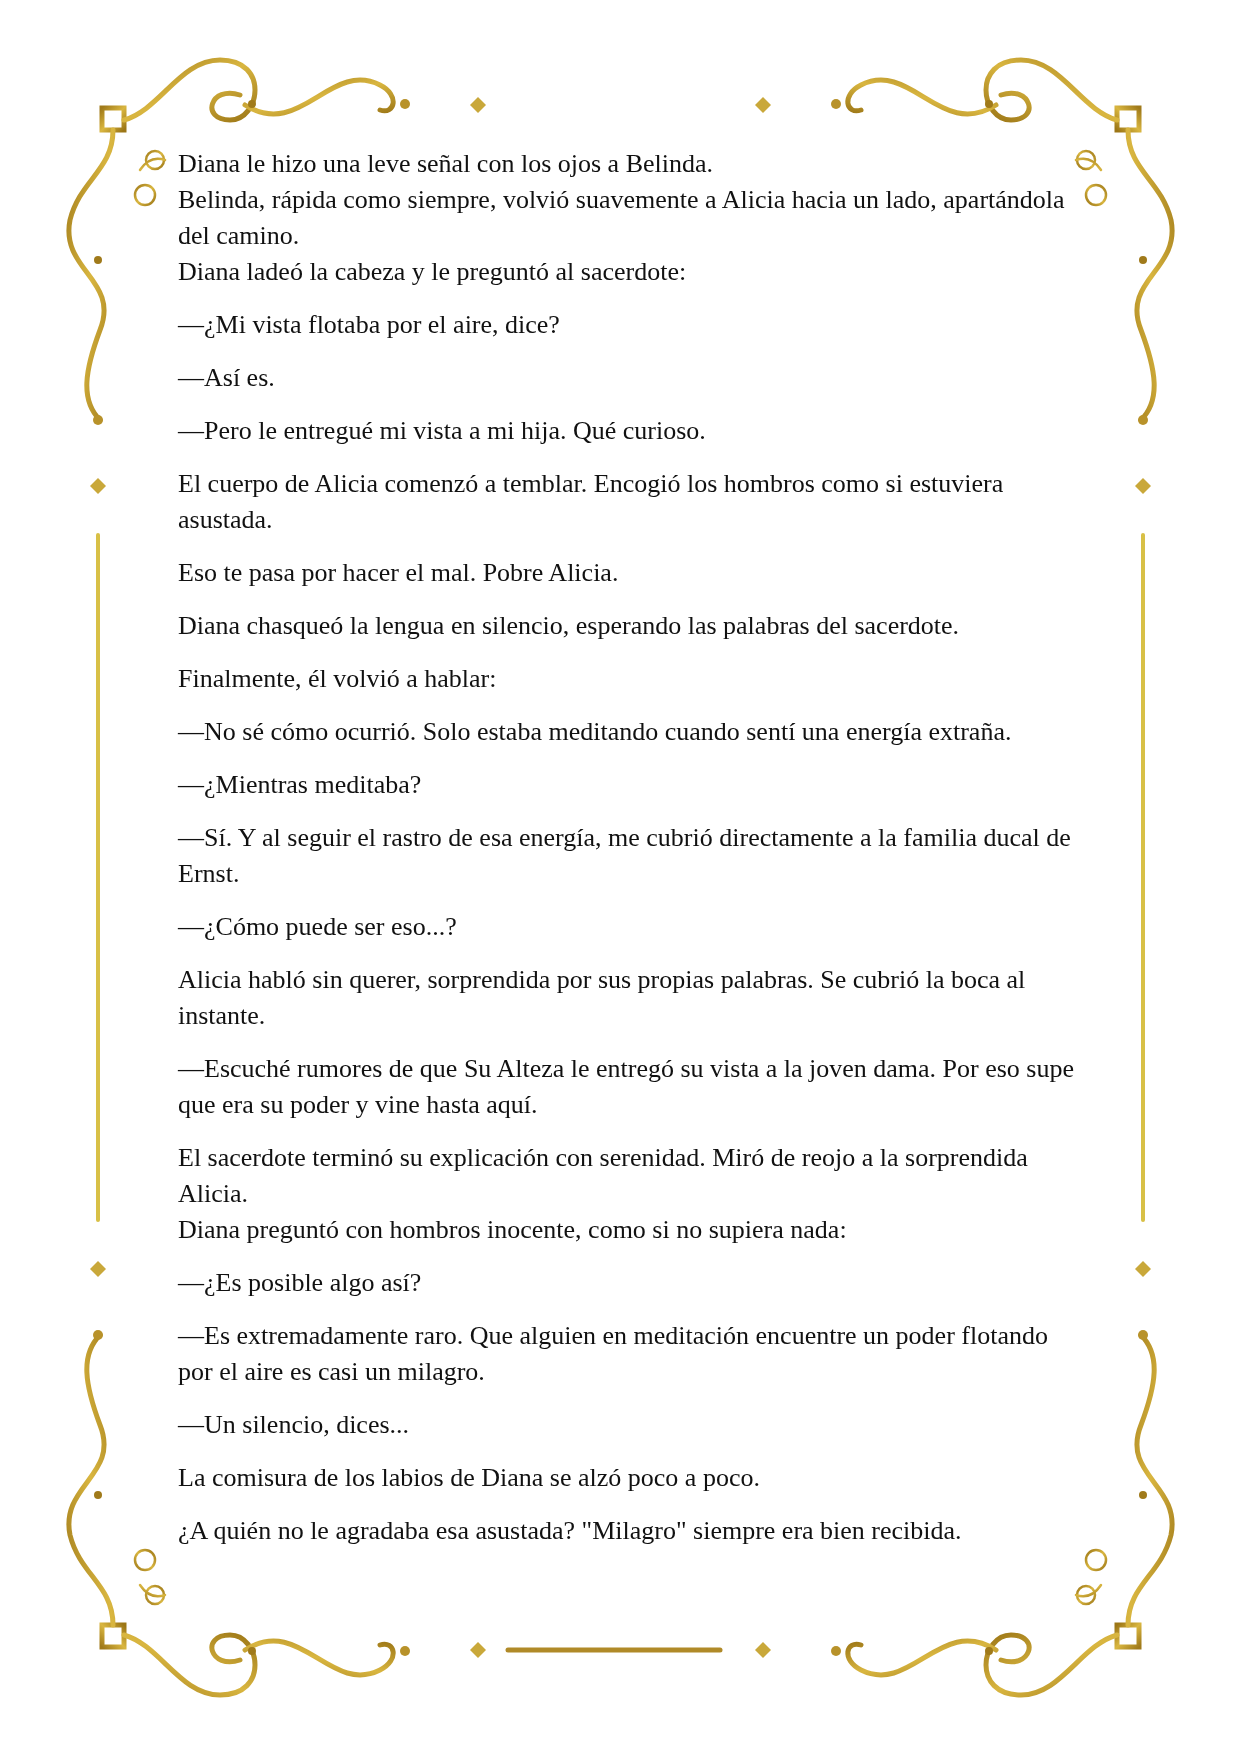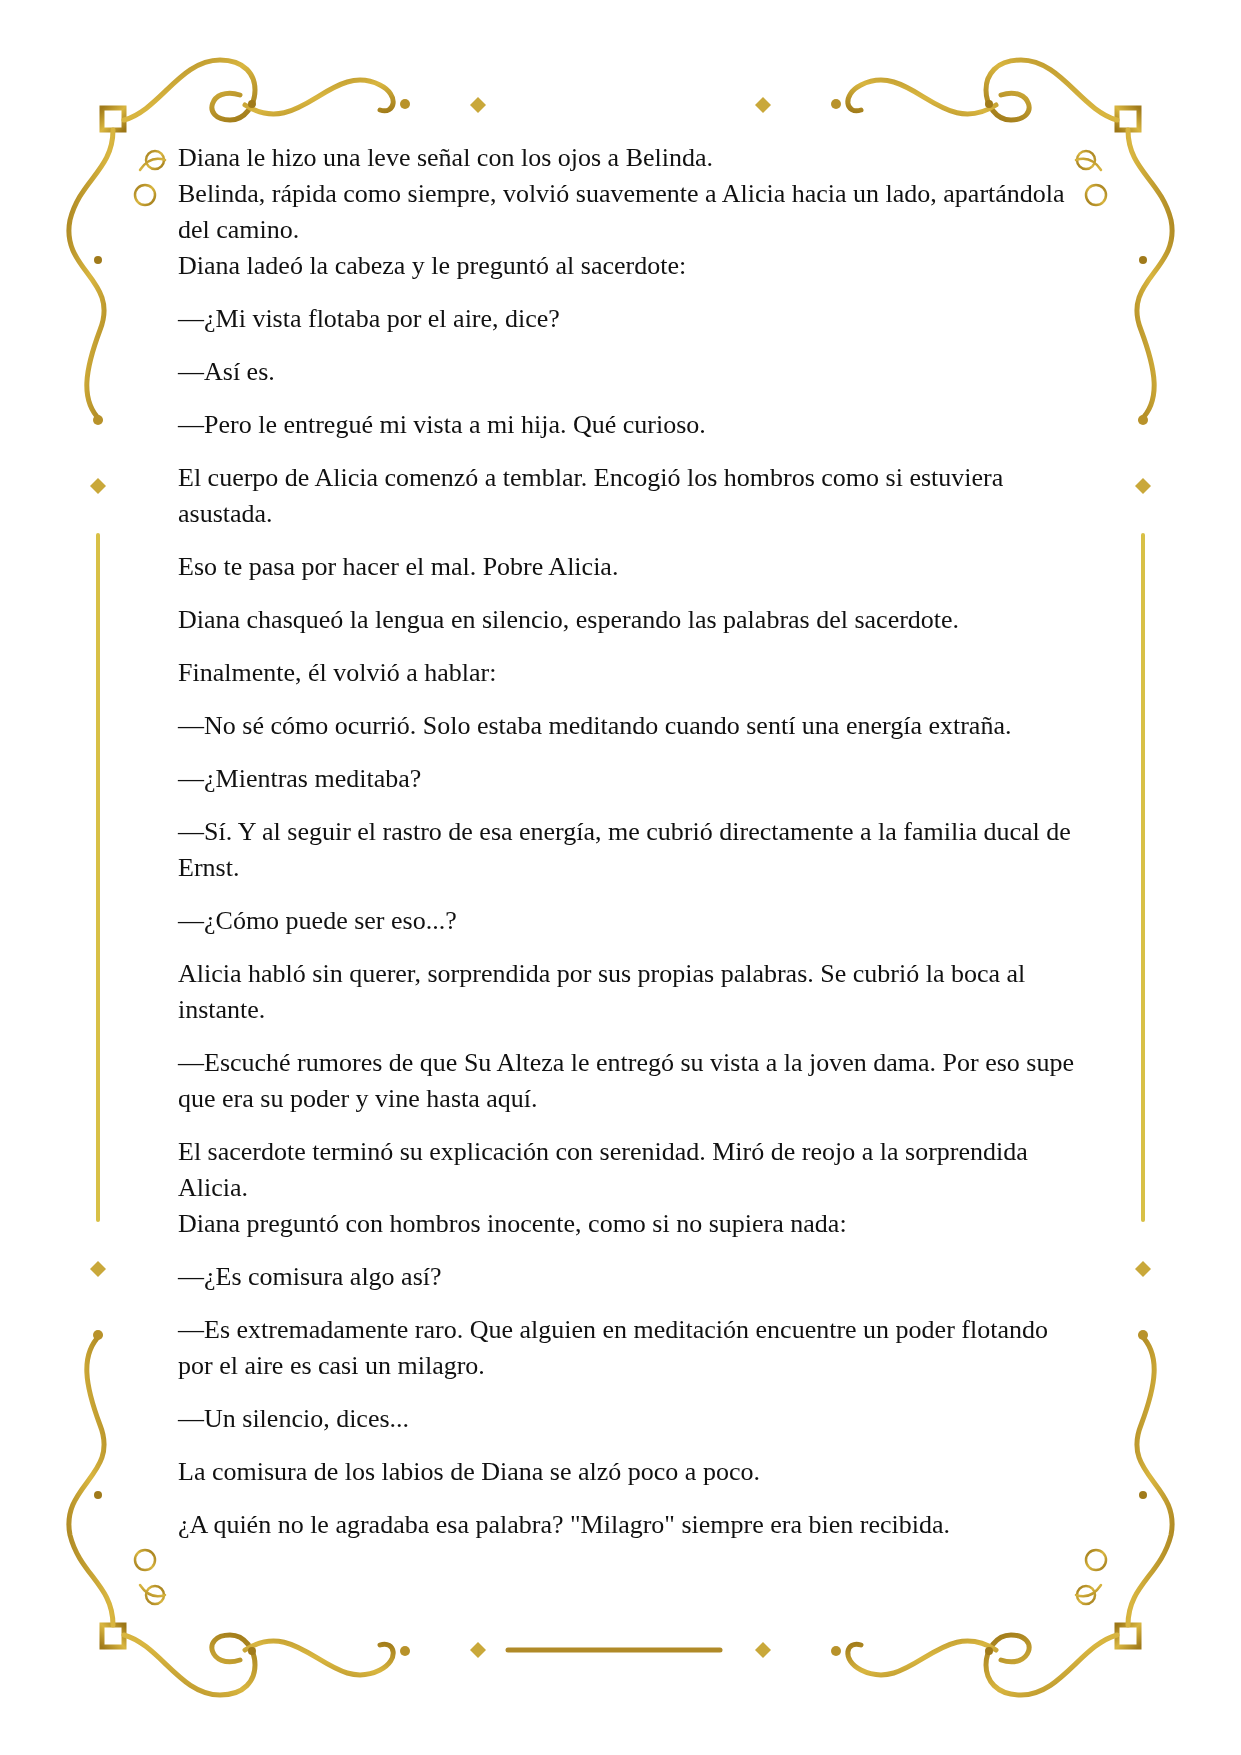--- a/index.html
+++ b/index.html
@@ -1,19 +1,19 @@
 <!DOCTYPE html>
 <html><head>
 <meta charset="utf-8">
 <style>
   html, body { margin:0; padding:0; }
   body { width:1241px; height:1755px; background:#ffffff; position:relative; overflow:hidden; }
   .frame { position:absolute; left:0; top:0; width:1241px; height:1755px; pointer-events:none; }
   .text-block {
-    position:absolute; left:178px; top:140px; width:900px;
+    position:absolute; left:178px; top:146px; width:900px;
     font-family:"Liberation Serif", "DejaVu Serif", serif;
     font-size:26px; line-height:36px; color:#111;
   }
   .p { margin:0; }
   .gap { margin-top:17px; }
   .italic { }
 </style>
 </head>
 <body>
 
@@ -74,18 +74,18 @@
   <p class="p gap">Diana chasqueó la lengua en silencio, esperando las palabras del sacerdote.</p>
   <p class="p gap">Finalmente, él volvió a hablar:</p>
   <p class="p gap">—No sé cómo ocurrió. Solo estaba meditando cuando sentí una energía extraña.</p>
   <p class="p gap">—¿Mientras meditaba?</p>
   <p class="p gap">—Sí. Y al seguir el rastro de esa energía, me cubrió directamente a la familia ducal de Ernst.</p>
   <p class="p gap">—¿Cómo puede ser eso...?</p>
   <p class="p gap">Alicia habló sin querer, sorprendida por sus propias palabras. Se cubrió la boca al instante.</p>
   <p class="p gap">—Escuché rumores de que Su Alteza le entregó su vista a la joven dama. Por eso supe que era su poder y vine hasta aquí.</p>
   <p class="p gap">El sacerdote terminó su explicación con serenidad. Miró de reojo a la sorprendida Alicia.</p>
   <p class="p">Diana preguntó con hombros inocente, como si no supiera nada:</p>
-  <p class="p gap">—¿Es comisura algo así?</p>
+  <p class="p gap">—¿Es posible algo así?</p>
   <p class="p gap">—Es extremadamente raro. Que alguien en meditación encuentre un poder flotando por el aire es casi un milagro.</p>
   <p class="p gap">—Un silencio, dices...</p>
   <p class="p gap">La comisura de los labios de Diana se alzó poco a poco.</p>
-  <p class="p gap">¿A quién no le agradaba esa palabra? "Milagro" siempre era bien recibida.</p>
+  <p class="p gap">¿A quién no le agradaba esa asustada? "Milagro" siempre era bien recibida.</p>
 </div>
 
 </body></html>

